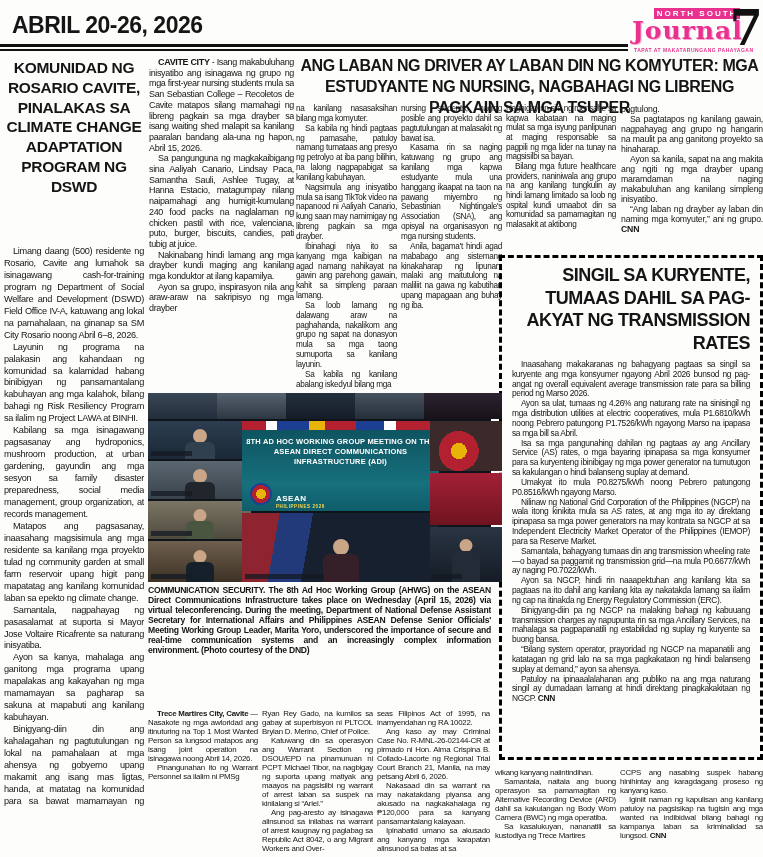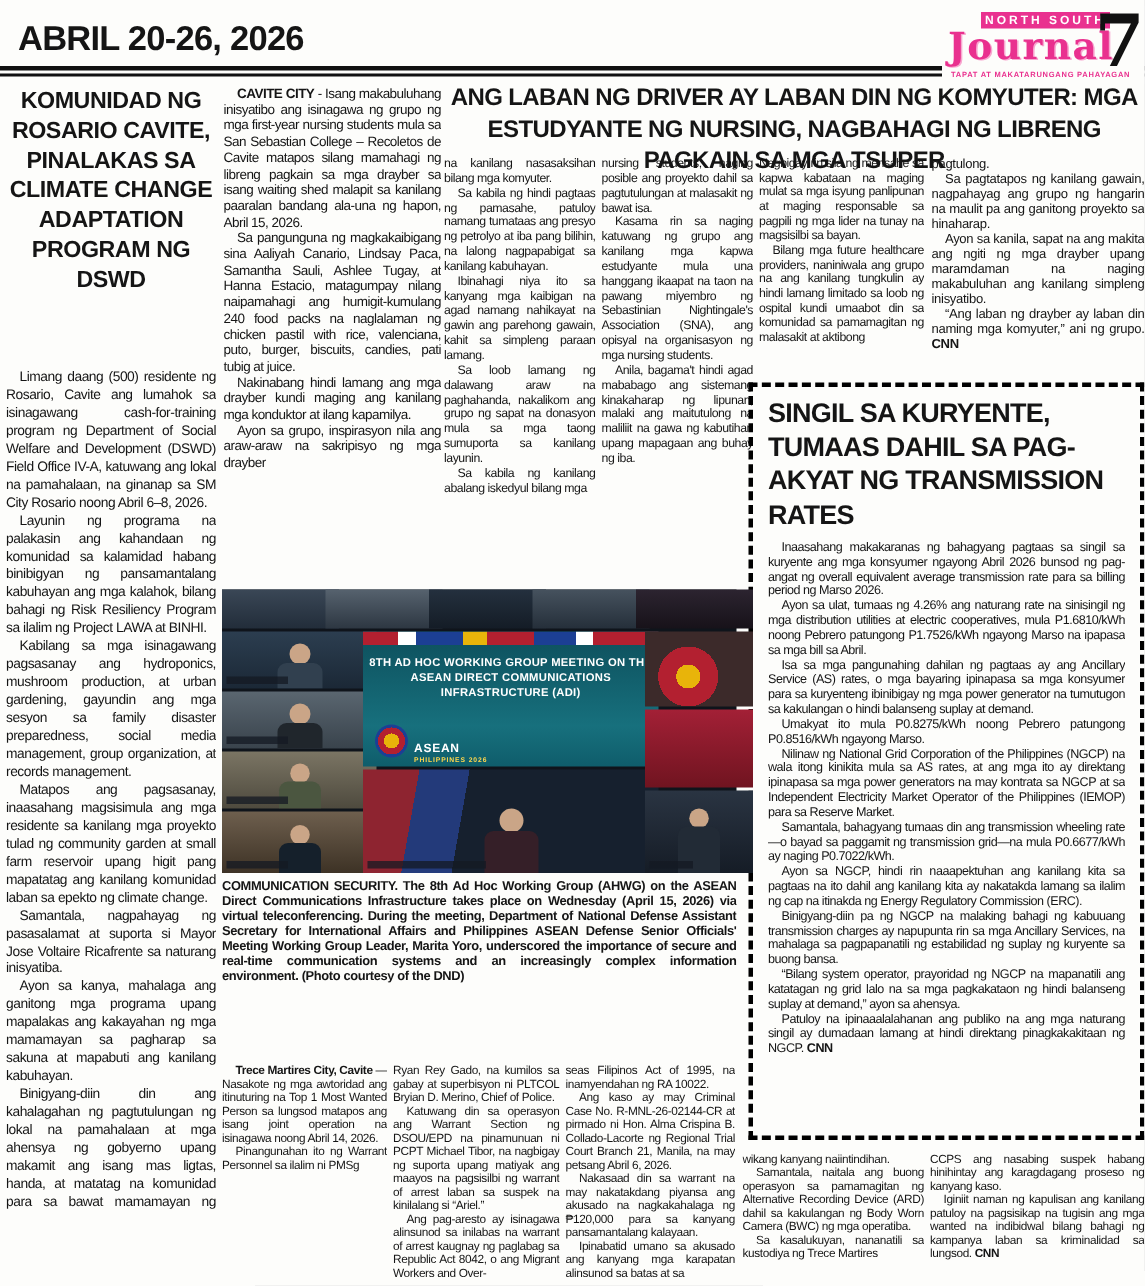--- a/index.html
+++ b/index.html
@@ -16,21 +16,21 @@
   .logo-name{position:absolute;left:4px;top:12px;color:#e9318f;font-family:"DejaVu Serif",serif;
              font-weight:bold;font-size:25px;letter-spacing:1px;text-shadow:1px 1px 0 #f8a8d0;}
   .logo-page{position:absolute;right:0px;top:-4px;font-size:48px;font-weight:bold;color:#111;
              font-family:"DejaVu Serif",serif;}
   .logo-tag{position:absolute;left:6px;top:43px;color:#e9318f;font-size:5px;font-weight:bold;letter-spacing:0.5px;}
   
   .h-left{left:4px;top:58px;width:140px;font-size:15.5px;line-height:1.28;font-weight:bold;
           text-align:center;letter-spacing:-0.3px;}
   .h-driver{left:296px;top:56px;width:467px;height:47px;font-size:16px;line-height:1.3;
             font-weight:bold;text-align:center;letter-spacing:-0.4px;}
-  .h-singil{font-size:18px;line-height:1.25;font-weight:bold;text-align:left;letter-spacing:-0.5px;margin:2px 0 6px 0;}
+  .h-singil{font-size:18px;line-height:1.25;font-weight:bold;text-align:right;letter-spacing:-0.5px;margin:2px 0 6px 0;}
   .h-wanted{left:148px;top:658px;width:343px;height:49px;font-size:19px;line-height:1.22;
             font-weight:bold;text-align:center;letter-spacing:-0.5px;}
   
   .bt{text-align:justify;overflow:hidden;}
   .bt p{margin:0;text-indent:9px;}
   .bt p.ni{text-indent:0;}
   .c1{left:4px;top:246px;width:140px;height:560px;font-size:9.2px;line-height:1.3;letter-spacing:-0.3px;}
   .c2{left:149px;top:57px;width:145px;height:336px;font-size:9px;line-height:1.19;letter-spacing:-0.35px;}
   .c3{left:296px;top:104px;width:101px;height:288px;font-size:8.2px;line-height:1.2;letter-spacing:-0.3px;}
   .c4{left:401px;top:104px;width:101px;height:288px;font-size:8.2px;line-height:1.2;letter-spacing:-0.3px;}
@@ -94,20 +94,21 @@
       <p><b>CAVITE CITY</b> - Isang makabuluhang inisyatibo ang isinagawa ng grupo ng mga first-year nursing students mula sa San Sebastian College – Recoletos de Cavite matapos silang mamahagi ng libreng pagkain sa mga drayber sa isang waiting shed malapit sa kanilang paaralan bandang ala-una ng hapon, Abril 15, 2026.</p>
       <p>Sa pangunguna ng magkakaibigang sina Aaliyah Canario, Lindsay Paca, Samantha Sauli, Ashlee Tugay, at Hanna Estacio, matagumpay nilang naipamahagi ang humigit-kumulang 240 food packs na naglalaman ng chicken pastil with rice, valenciana, puto, burger, biscuits, candies, pati tubig at juice.</p>
       <p>Nakinabang hindi lamang ang mga drayber kundi maging ang kanilang mga konduktor at ilang kapamilya.</p>
       <p>Ayon sa grupo, inspirasyon nila ang araw-araw na sakripisyo ng mga drayber</p>
     </div>
 
   <div class="abs h-driver">ANG LABAN NG DRIVER AY LABAN DIN NG KOMYUTER: MGA ESTUDYANTE NG NURSING, NAGBAHAGI NG LIBRENG PAGKAIN SA MGA TSUPER</div>
   <div class="abs bt c3">
       <p class="ni">na kanilang nasasaksihan bilang mga komyuter.</p>
       <p>Sa kabila ng hindi pagtaas ng pamasahe, patuloy namang tumataas ang presyo ng petrolyo at iba pang bilihin, na lalong nagpapabigat sa kanilang kabuhayan.</p>
+      <p>Nagsimula ang inisyatibo mula sa isang TikTok video na napanood ni Aaliyah Canario, kung saan may namimigay ng libreng pagkain sa mga drayber.</p>
       <p>Ibinahagi niya ito sa kanyang mga kaibigan na agad namang nahikayat na gawin ang parehong gawain, kahit sa simpleng paraan lamang.</p>
       <p>Sa loob lamang ng dalawang araw na paghahanda, nakalikom ang grupo ng sapat na donasyon mula sa mga taong sumuporta sa kanilang layunin.</p>
       <p>Sa kabila ng kanilang abalang iskedyul bilang mga</p>
     </div>
   <div class="abs bt c4">
       <p class="ni">nursing students, naging posible ang proyekto dahil sa pagtutulungan at malasakit ng bawat isa.</p>
       <p>Kasama rin sa naging katuwang ng grupo ang kanilang mga kapwa estudyante mula una hanggang ikaapat na taon na pawang miyembro ng Sebastinian Nightingale's Association (SNA), ang opisyal na organisasyon ng mga nursing students.</p>
       <p>Anila, bagama't hindi agad mababago ang sistemang kinakaharap ng lipunan, malaki ang maitutulong na maliliit na gawa ng kabutihan upang mapagaan ang buhay ng iba.</p>
     </div>
   <div class="abs bt c5">

